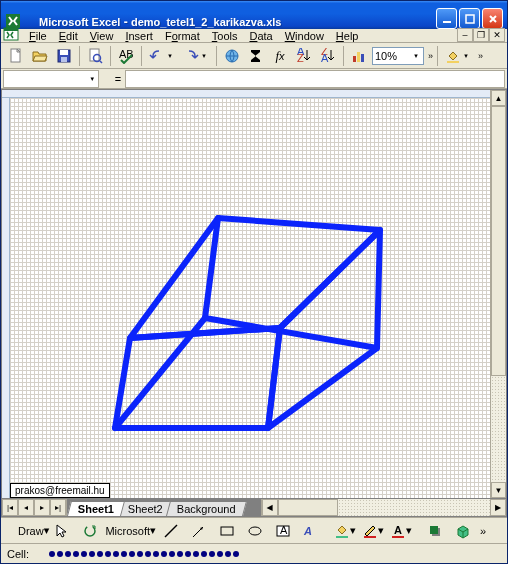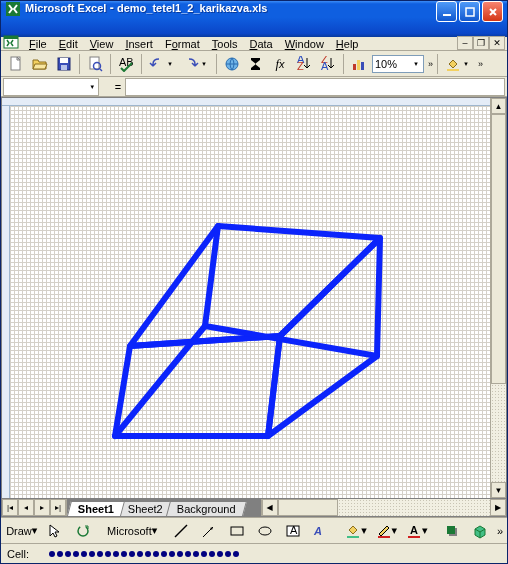--- a/index.html
+++ b/index.html
@@ -1,18 +1,18 @@
 <!DOCTYPE html>
 <html><head>
 <meta charset="utf-8">
 <style>
   * { margin: 0; padding: 0; box-sizing: border-box; font-family: Tahoma, sans-serif; font-size: 11px; }
   body { background: #ece9d8; width: 508px; height: 564px; overflow: hidden; }
   .window { width: 508px; height: 564px; border: 1px solid #0a246a; display: flex; flex-direction: column; background: #ece9d8; }
-  .titlebar { height: 36px; background: linear-gradient(to bottom, #3b8cf7 0%, #0f5fe0 8%, #0f5fe0 45%, #0a46c8 90%, #083a9e 100%); display: flex; align-items: flex-start; padding: 0 4px; color: #fff; font-weight: bold; }
+  .titlebar { height: 28px; background: linear-gradient(to bottom, #3b8cf7 0%, #0f5fe0 8%, #0f5fe0 45%, #0a46c8 90%, #083a9e 100%); display: flex; align-items: flex-end; padding: 0 4px; color: #fff; font-weight: bold; gap: 14px; }
   .titlebar .app-icon { width: 16px; height: 16px; margin-right: 4px; display:flex;align-items:center;justify-content:center;}
   .titlebar .title-text { flex: 1; font-size: 12px; text-shadow: 1px 1px 0 #083a9e; }
   .win-buttons { display: flex; gap: 2px; }
   .win-btn { width: 21px; height: 21px; border: 1px solid #fff; border-radius: 3px; display: flex; align-items: center; justify-content: center; font-weight: bold; color: #fff; font-family: Arial; font-size:12px;}
   .win-btn.min { background: linear-gradient(to bottom, #4f9af8, #1158cf); }
   .win-btn.max { background: linear-gradient(to bottom, #4f9af8, #1158cf); }
   .win-btn.close { background: linear-gradient(to bottom, #f88471, #d43615); }
   .menubar { height: 14px; background: #ece9d8; display: flex; align-items: flex-end; padding: 0 2px; border-bottom: 1px solid #aca899; }
   .mdi-icon { width: 16px; height: 16px; margin-right: 4px; display:flex;align-items:center;justify-content:center;}
   .menubar .menu-item { padding: 2px 6px; cursor: default; }
@@ -47,21 +47,21 @@
   .tab-nav .nav-btn { width:16px;display:flex;align-items:center;justify-content:center;border:1px solid #aca899;font-size:8px;background:#ece9d8;}
   .tabs { display:flex;align-items:flex-end;background:#808080;flex:0 0 auto;padding-left:2px;padding-right:20px;}
   .tab { background:#fff;border:1px solid #808080;border-bottom:none;padding:1px 8px;margin-right:-4px;font-size:10px;transform:skewX(-15deg);cursor:default;}
   .tab > span { display:inline-block; transform:skewX(15deg); }
   .tab.active { font-weight:bold;background:#fff;z-index:2;}
   .tab.inactive { background:#e4e4e4; }
   .hscroll { flex:1;display:flex;border-left:1px solid #aca899;}
   .hscroll .arrow-btn{width:16px;border:1px solid #aca899;display:flex;align-items:center;justify-content:center;font-size:8px;background:#ece9d8;}
   .hscroll .track{flex:1;background:#f1efe2;position:relative;background-image: radial-gradient(#c8c4b4 1px, transparent 1px);background-size: 3px 3px;}
   .hscroll .thumb{position:absolute;left:0;top:0;bottom:0;width:60px;background:#ece9d8;border:1px solid #aca899;}
-  .drawing-toolbar { height: 26px; display:flex;align-items:center;padding:2px 4px;border-top:1px solid #aca899;gap:6px;}
+  .drawing-toolbar { height: 26px; display:flex;align-items:center;padding:2px 21px;border-top:1px solid #aca899;gap:6px;}
   .drawing-toolbar .tb-btn { min-width: 22px; height: 22px; display: flex; align-items: center; justify-content: center; padding: 0 2px; }
   .statusbar { height: 20px; display:flex;align-items:center;padding:2px 6px;border-top:1px solid #aca899;gap:20px;}
   .statusbar .dots { display:flex;gap:2px;}
   .statusbar .dots span{width:6px;height:6px;background:#000080;border-radius:50%;}
   svg.icon { width:16px;height:16px;flex-shrink:0;}
 </style>
 </head>
 <body>
 
 <div class="window">
@@ -233,20 +233,21 @@
 
                 <polygon points="80,220 168,100 330,112 230,210"></polygon>
 
                 <polygon points="230,210 330,112 327,230 218,310"></polygon>
 
                 <line x1="168" y1="100" x2="155" y2="200"></line>
                 <line x1="155" y1="200" x2="65" y2="310"></line>
                 <line x1="155" y1="200" x2="327" y2="230"></line>
               </g>
             </svg>
+            <div class="email-cell">prakos@freemail.hu</div>
           </div>
         </div>
       </div>
       <div class="vscroll">
         <div class="arrow-btn">▲</div>
         <div class="track">
             <div class="thumb"></div>
           </div>
         <div class="arrow-btn">▼</div>
       </div>

